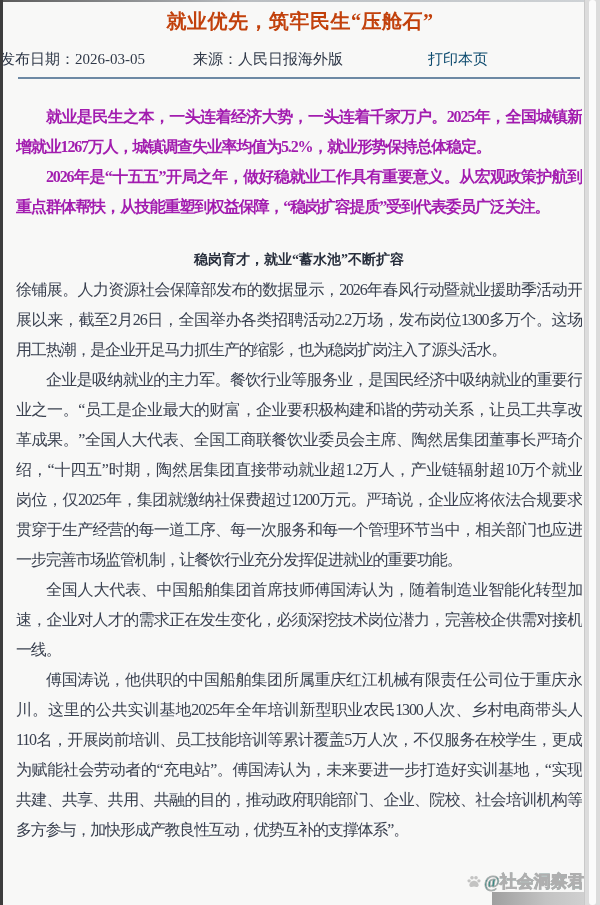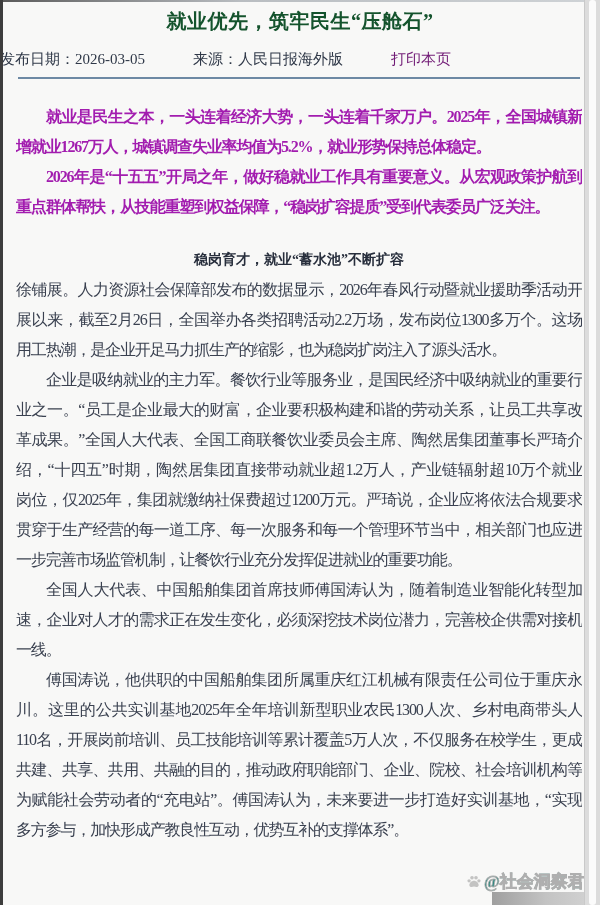--- a/index.html
+++ b/index.html
@@ -24,29 +24,29 @@
     position:absolute;top:0;right:0;width:15px;height:905px;
     background:#dcdcdc;border-left:1px solid #c9c9c9;
   }
   .scrollbar-thumb{
     position:absolute;top:0;left:4px;width:7px;height:905px;
     background:#fbfbfb;border-radius:3px;
   }
   .title{
     margin:0;padding:8px 20px 0 20px;
     font-size:20px;line-height:26px;font-weight:bold;
-    text-align:center;color:#14532d;letter-spacing:0.5px;
+    text-align:center;color:#c2410c;letter-spacing:0.5px;
   }
   .meta{
     margin-top:15px;display:flex;gap:48px;
     font-size:15px;line-height:20px;color:#2f3848;
   }
   .meta .pair{white-space:nowrap;}
   .print-btn{
-    color:#701a75;text-decoration:none;cursor:pointer;white-space:nowrap;
+    color:#0c4a6e;text-decoration:none;cursor:pointer;white-space:nowrap;margin-left:37px;
   }
   .separator{
     margin:8px 20px 0 18px;height:0;
     border:none;border-top:2px solid #6d89a4;
   }
   .body{
     margin:23px 18px 0 16px;width:566px;
     font-size:16px;line-height:30px;letter-spacing:-1.15px;
     color:#3a4150;
   }
@@ -123,22 +123,22 @@
     <div class="para">
       <div class="ln first">全国人大代表、中国船舶集团首席技师傅国涛认为，随着制造业智能化转型加</div>
       <div class="ln">速，企业对人才的需求正在发生变化，必须深挖技术岗位潜力，完善校企供需对接机</div>
       <div class="ln last">一线。</div>
     </div>
 
     <div class="para">
       <div class="ln first">傅国涛说，他供职的中国船舶集团所属重庆红江机械有限责任公司位于重庆永</div>
       <div class="ln">川。这里的公共实训基地2025年全年培训新型职业农民1300人次、乡村电商带头人</div>
       <div class="ln">110名，开展岗前培训、员工技能培训等累计覆盖5万人次，不仅服务在校学生，更成</div>
+      <div class="ln">为赋能社会劳动者的“充电站”。傅国涛认为，未来要进一步打造好实训基地，“实现</div>
       <div class="ln">共建、共享、共用、共融的目的，推动政府职能部门、企业、院校、社会培训机构等</div>
-      <div class="ln">为赋能社会劳动者的“充电站”。傅国涛认为，未来要进一步打造好实训基地，“实现</div>
       <div class="ln last">多方参与，加快形成产教良性互动，优势互补的支撑体系”。</div>
     </div>
   </div>
 
   <div class="watermark">
     <svg class="paw" viewBox="0 0 24 24" xmlns="http://www.w3.org/2000/svg">
       <g fill="#aaaaaa">
         <circle cx="4.6" cy="10.2" r="2.5"></circle>
         <circle cx="9" cy="5.6" r="2.7"></circle>
         <circle cx="15" cy="5.6" r="2.7"></circle>

